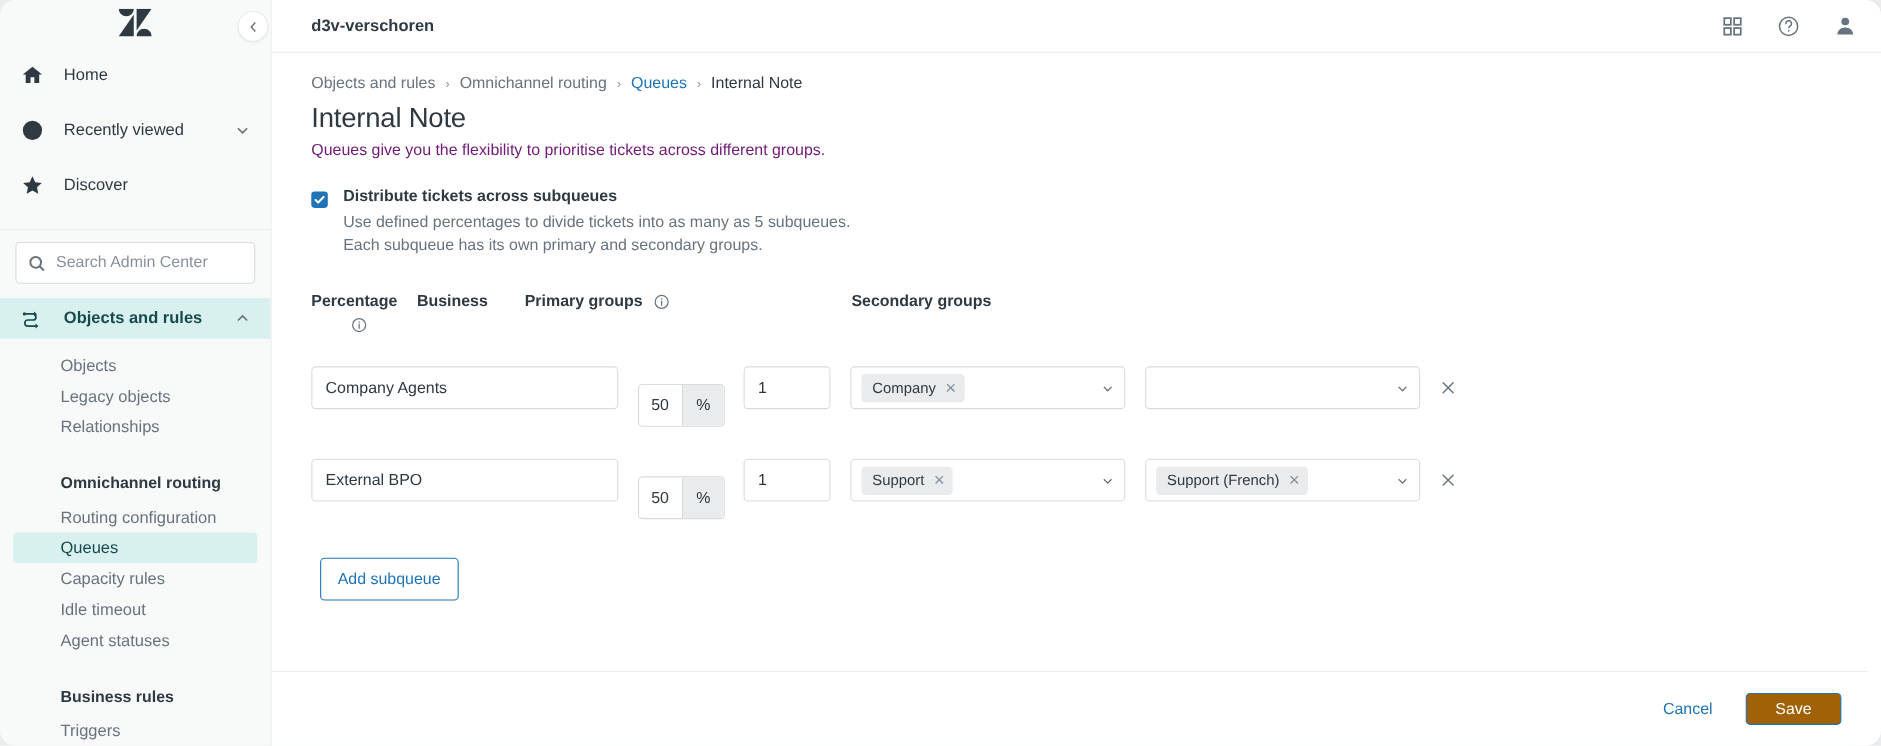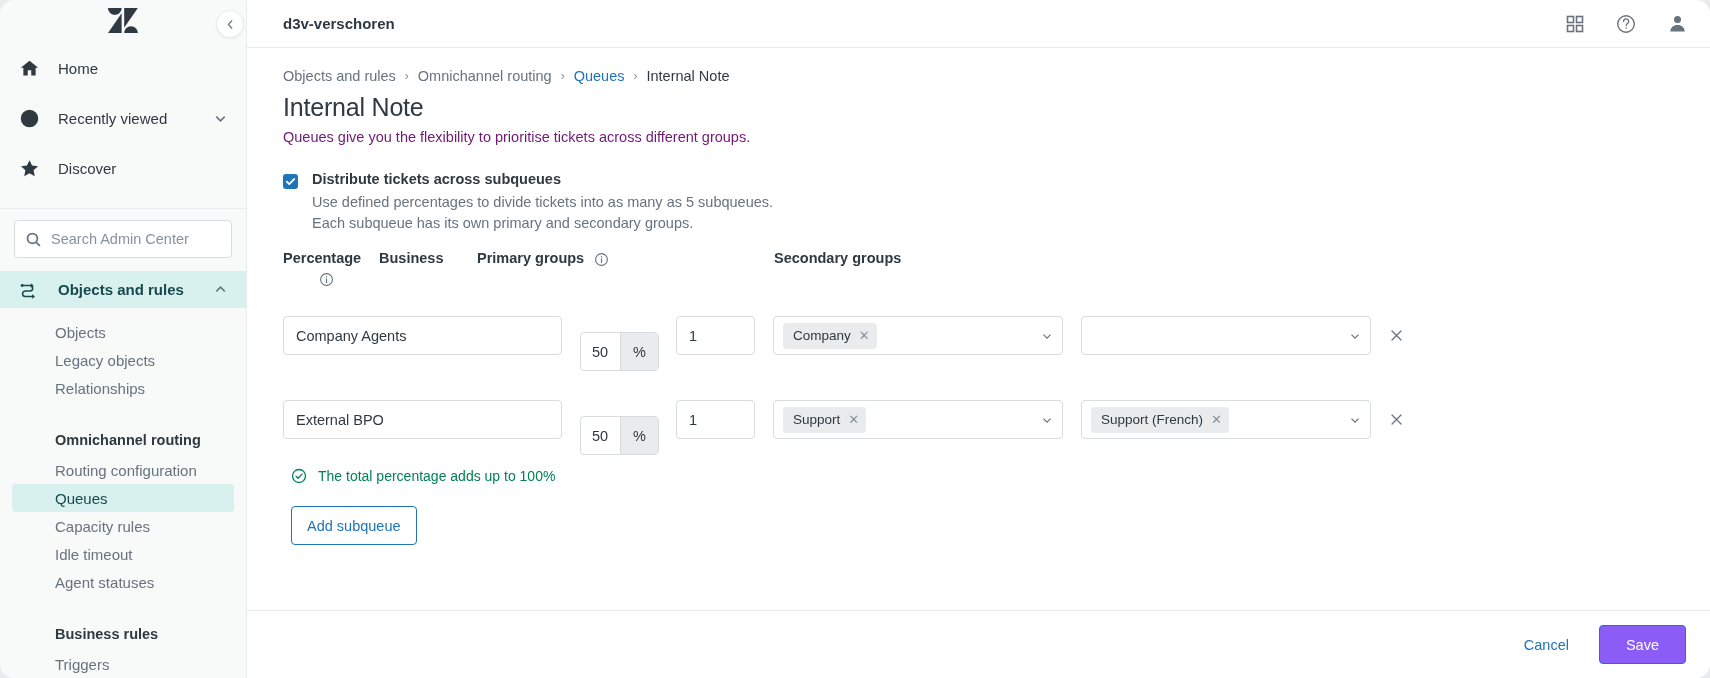--- a/index.html
+++ b/index.html
@@ -187,21 +187,21 @@
     font-weight: normal;
     letter-spacing: -0.2px;
     margin-bottom: 7px;
   }
   .page-sub {
     font-size: 14.5px;
     color: #701a75;
     margin-bottom: 26px;
   }
 
-  .check-row { display: flex; align-items: flex-start; margin-bottom: 16px; }
+  .check-row { display: flex; align-items: flex-start; margin-bottom: 32px; }
   .checkbox {
     width: 15px; height: 15px;
     background: #1f73b7;
     border-radius: 3px;
     flex: 0 0 15px;
     margin-top: 3px;
     display: flex; align-items: center; justify-content: center;
     cursor: pointer;
   }
   .check-texts { margin-left: 14px; }
@@ -246,21 +246,21 @@
   .fld.pct   { width: 79px; padding: 0; overflow: hidden; margin-top: 32px; }
   .pct-val { flex: 1 1 auto; padding: 0 11px; }
   .pct-unit {
     width: 38px; height: 100%;
     background: #e9ebed;
     border-left: 1px solid #d8dcde;
     display: flex; align-items: center; justify-content: center;
     color: #2f3941;
   }
   .fld.prio  { width: 79px; padding: 0 12px; }
-  .fld.sel   { width: 290px; padding: 0 8px 0 9px; cursor: pointer; }
+  .fld.sel   { width: 250px; padding: 0 8px 0 9px; cursor: pointer; }
   .sel-tags { flex: 1 1 auto; display: flex; align-items: center; gap: 6px; overflow: hidden; }
   .tag {
     background: #e9ebed;
     border-radius: 4px;
     height: 26px;
     display: inline-flex;
     align-items: center;
     padding: 0 7px 0 10px;
     font-size: 13.5px;
     color: #2f3941;
@@ -298,46 +298,46 @@
     font-size: 14.5px;
     font-family: "Liberation Sans", sans-serif;
     cursor: pointer;
     display: inline-flex;
     align-items: center;
   }
 
   
   .footer {
     position: absolute;
-    left: 0; right: 0; bottom: 0;
+    left: 0; right: 12px; bottom: 0;
     height: 68px;
     border-top: 1px solid #e9ebed;
     background: #ffffff;
     display: flex;
     align-items: center;
     justify-content: flex-end;
     padding-right: 24px;
     gap: 24px;
     border-radius: 0 0 14px 0;
   }
   .cancel-btn {
     background: none; border: none;
     color: #1f73b7;
     font-size: 14.5px;
     font-family: "Liberation Sans", sans-serif;
     cursor: pointer;
     padding: 8px 6px;
   }
   .save-btn {
-    background: #8b5cf6;
+    background: #a16207;
     border: 1px solid #1f73b7;
     color: #ffffff;
     font-size: 14.5px;
     font-family: "Liberation Sans", sans-serif;
-    height: 39px;
+    height: 29px;
     padding: 0 26px;
     border-radius: 4px;
     cursor: pointer;
   }
 </style>
 </head>
 <body>
 
 <div class="app">
 
@@ -623,29 +623,20 @@
                 </svg>
             </span>
           </div>
           <div class="del-btn">
             <svg width="15" height="15" viewBox="0 0 16 16" fill="none" stroke="currentColor" stroke-width="1.4" stroke-linecap="round">
                 <path d="M3.2 3.2l9.6 9.6M12.8 3.2l-9.6 9.6"></path>
               </svg>
           </div>
         </div>
 
-        <div class="status-row">
-          <span class="status-ico">
-            <svg width="16" height="16" viewBox="0 0 16 16" fill="none" stroke="currentColor" stroke-width="1.3">
-                <circle cx="8" cy="8" r="6.5"></circle>
-                <path d="M5 8.2l2.1 2.1L11 6.1" stroke-linecap="round" stroke-linejoin="round"></path>
-              </svg>
-          </span>
-          <span class="status-text">The total percentage adds up to 100%</span>
-        </div>
 
         <button class="add-btn">Add subqueue</button>
       </div>
     </div>
 
     <div class="footer">
       <button class="cancel-btn">Cancel</button>
       <button class="save-btn">Save</button>
     </div>
   </main>

